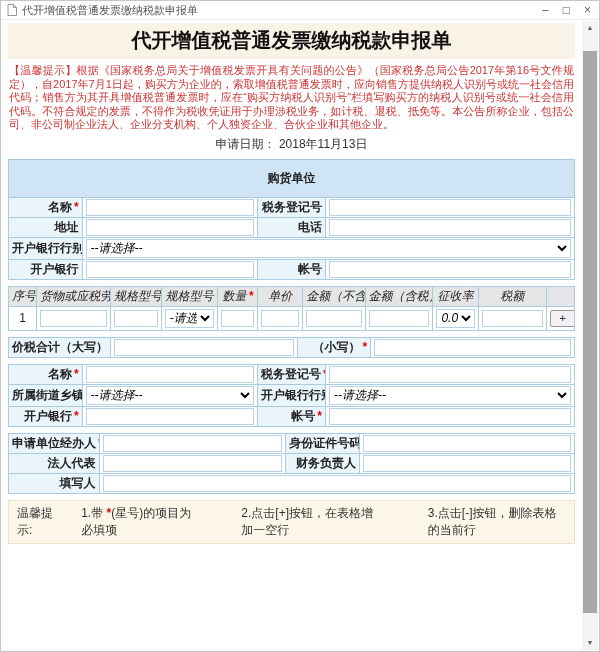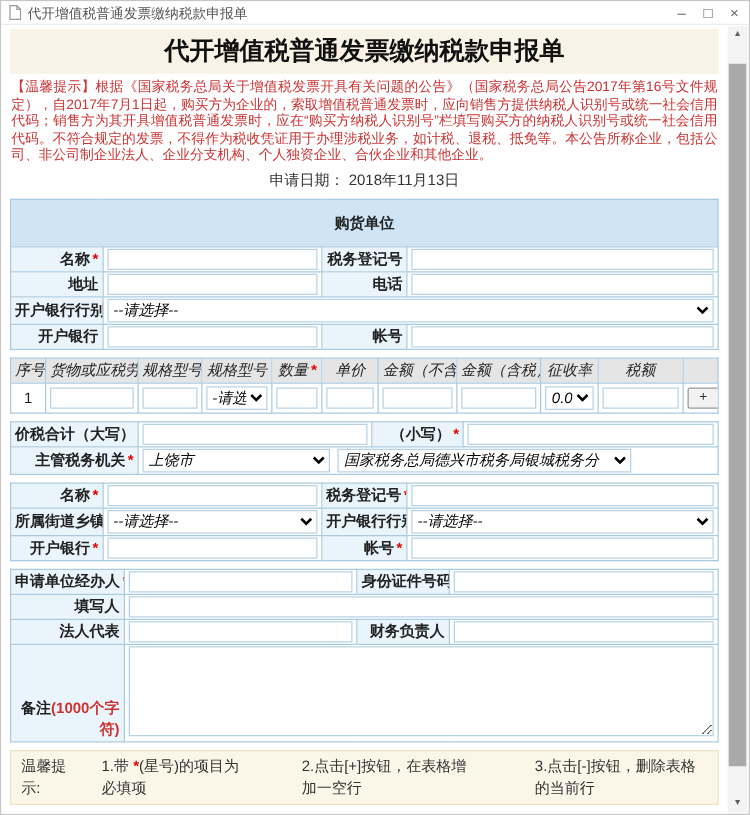--- a/index.html
+++ b/index.html
@@ -231,27 +231,20 @@
           <col style="width:13%">
           <col style="width:36%">
         </colgroup>
       <tbody>
           <tr>
         <td class="lbl"><span>价税合计（大写）</span><span class="req">*</span></td>
         <td><input type="text" style=""></td>
         <td class="lbl"><span>（小写）</span><span class="req">*</span></td>
         <td><input type="text" style=""></td>
       </tr>
-      <tr>
-        <td class="lbl"><span>主管税务机关</span><span class="req">*</span></td>
-        <td colspan="3" class="authority-cell">
-          <select style="width:150px"><option>上饶市</option></select>
-          <select style="width:235px"><option>国家税务总局德兴市税务局银城税务分</option></select>
-        </td>
-      </tr>
     </tbody>
       </table>
 
     <table>
       <colgroup>
           <col style="width:13%">
           <col style="width:31%">
           <col style="width:12%">
           <col style="width:44%">
         </colgroup>
@@ -285,32 +278,28 @@
           <col style="width:38%">
         </colgroup>
       <tbody>
           <tr>
         <td class="lbl"><span>申请单位经办人</span><span class="req">*</span></td>
         <td><input type="text" style=""></td>
         <td class="lbl"><span>身份证件号码</span></td>
         <td><input type="text" style=""></td>
       </tr>
       <tr>
+        <td class="lbl"><span>法人代表</span></td>
+        <td><input type="text" style=""></td>
+        <td class="lbl"><span>财务负责人</span></td>
+        <td><input type="text" style=""></td>
+      </tr>
+      <tr>
         <td class="lbl"><span>填写人</span></td>
         <td colspan="3"><input type="text" style=""></td>
-      </tr>
-      <tr>
-        <td class="lbl"><span>法人代表</span></td>
-        <td><input type="text" style=""></td>
-        <td class="lbl"><span>财务负责人</span></td>
-        <td><input type="text" style=""></td>
-      </tr>
-      <tr>
-        <td class="lbl remark-lbl"><span>备注</span><span class="note-red" style="margin-left:0;font-weight:bold">(1000个字符)</span></td>
-        <td colspan="3" class="remark-cell"><textarea class="remark" style=""></textarea></td>
       </tr>
     </tbody>
       </table>
 
     <div class="hint-bar">
       <span class="hint-title">温馨提示:</span>
       <span class="hint-item"><span>1.带 </span><span class="req" style="margin-left:0">*</span><span>(星号)的项目为必填项</span></span>
       <span class="hint-item">2.点击[+]按钮，在表格增加一空行</span>
       <span class="hint-item">3.点击[-]按钮，删除表格的当前行</span>
     </div>

